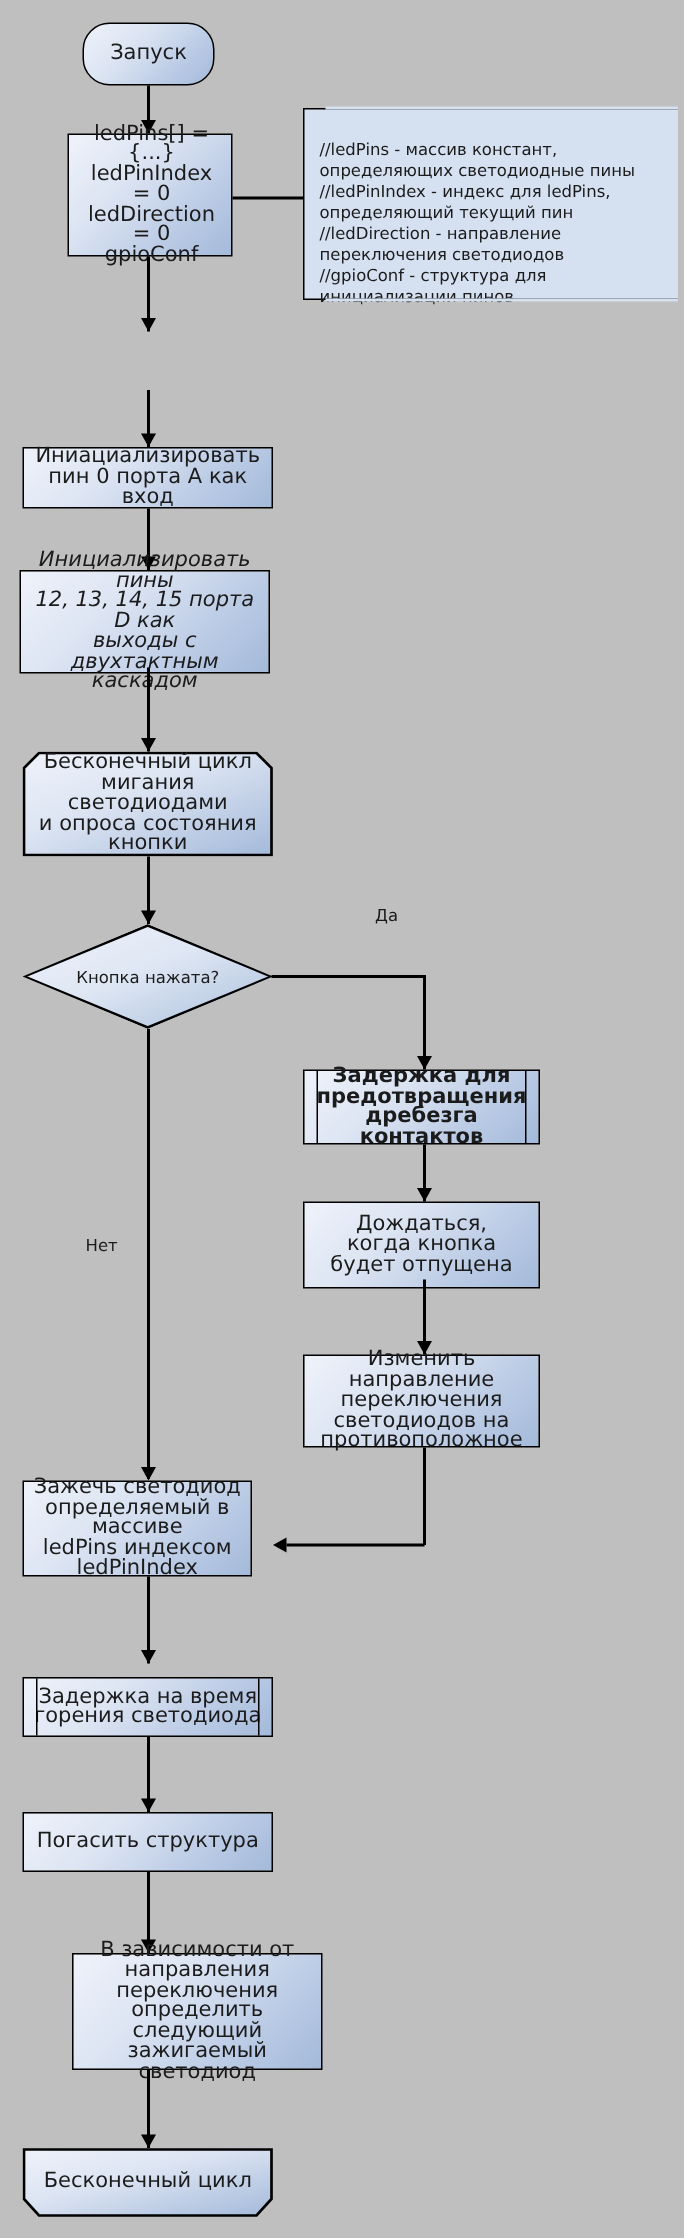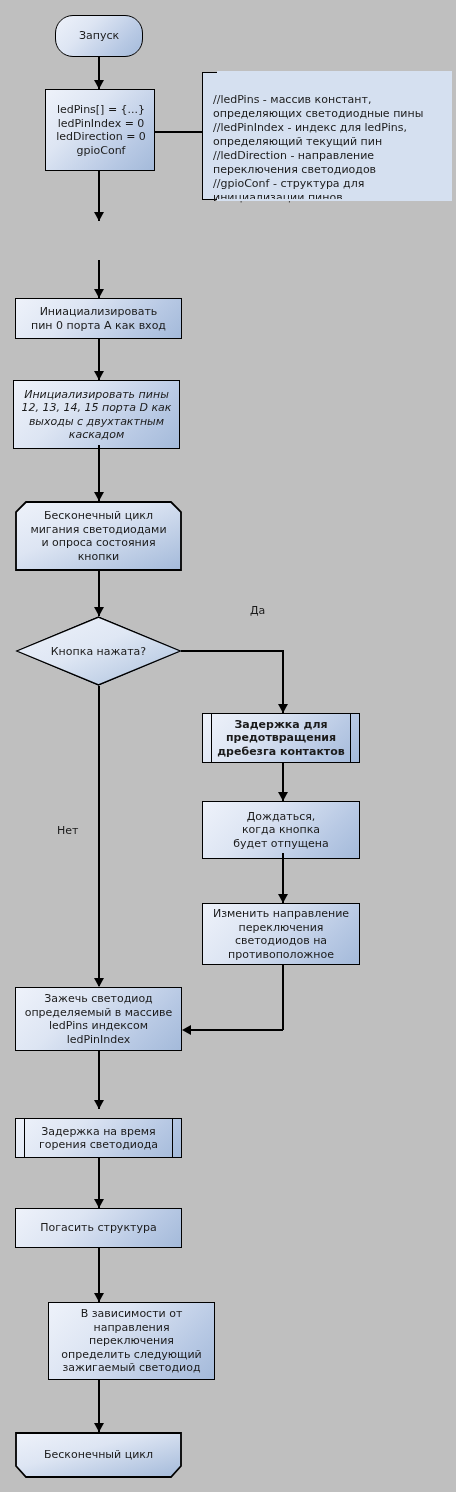--- a/index.html
+++ b/index.html
@@ -18,21 +18,21 @@
 
   
   .node {
     position: absolute;
     box-sizing: border-box;
     display: flex;
     align-items: center;
     justify-content: center;
     text-align: center;
     color: #1b1b1b;
-    font-size: 11px;
+    font-size: 14px;
     line-height: 13.5px;
     background: linear-gradient(135deg, #eef2fa 0%, #dde5f3 35%, #b8c9e4 75%, #a4bada 100%);
     border: 1.6px solid #000;
   }
   .node .txt {
     padding: 0 6px;
     white-space: pre-line;
   }
 
   
@@ -269,21 +269,21 @@
     <span class="txt">Изменить направление
 переключения
 светодиодов на
 противоположное</span>
   </div>
 
   <div class="vline" style="left:282px; top:965px; height:65px;"></div>
   <div class="hline" style="left:191px; top:1029px; width:92px;"></div>
   <div class="arrow-left" style="left:182px; top:1025px;"></div>
 
-  <div class="node" style="left:15px; top:987px; width:167px; height:64px;">
+  <div class="node" style="left:15px; top:987px; width:153px; height:64px;">
     <span class="txt">Зажечь светодиод
 определяемый в массиве
 ledPins индексом
 ledPinIndex</span>
   </div>
 
   <div class="vline" style="left:98px; top:1051px; height:58px;"></div>
   <div class="arrow-down" style="left:94px; top:1100px;"></div>
 
   <div class="node predef" style="left:15px; top:1118px; width:167px; height:40px;">

